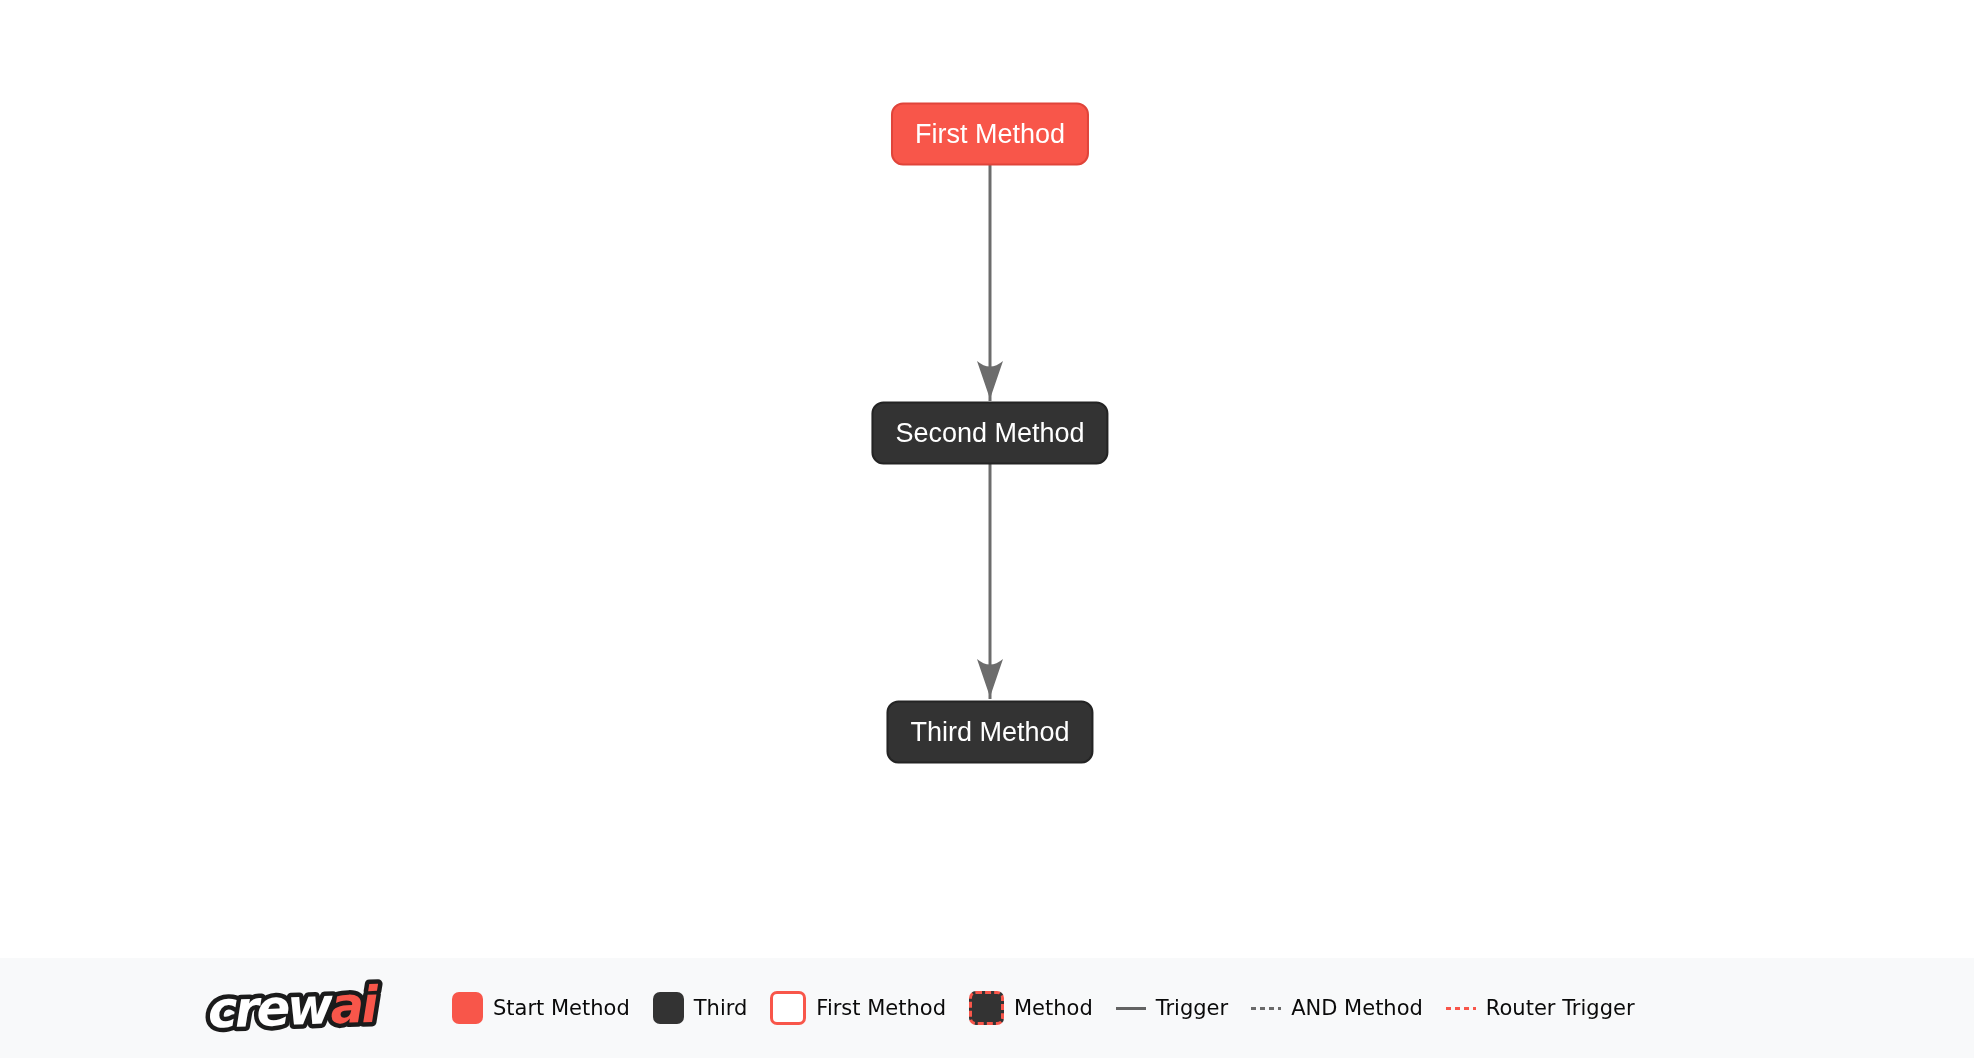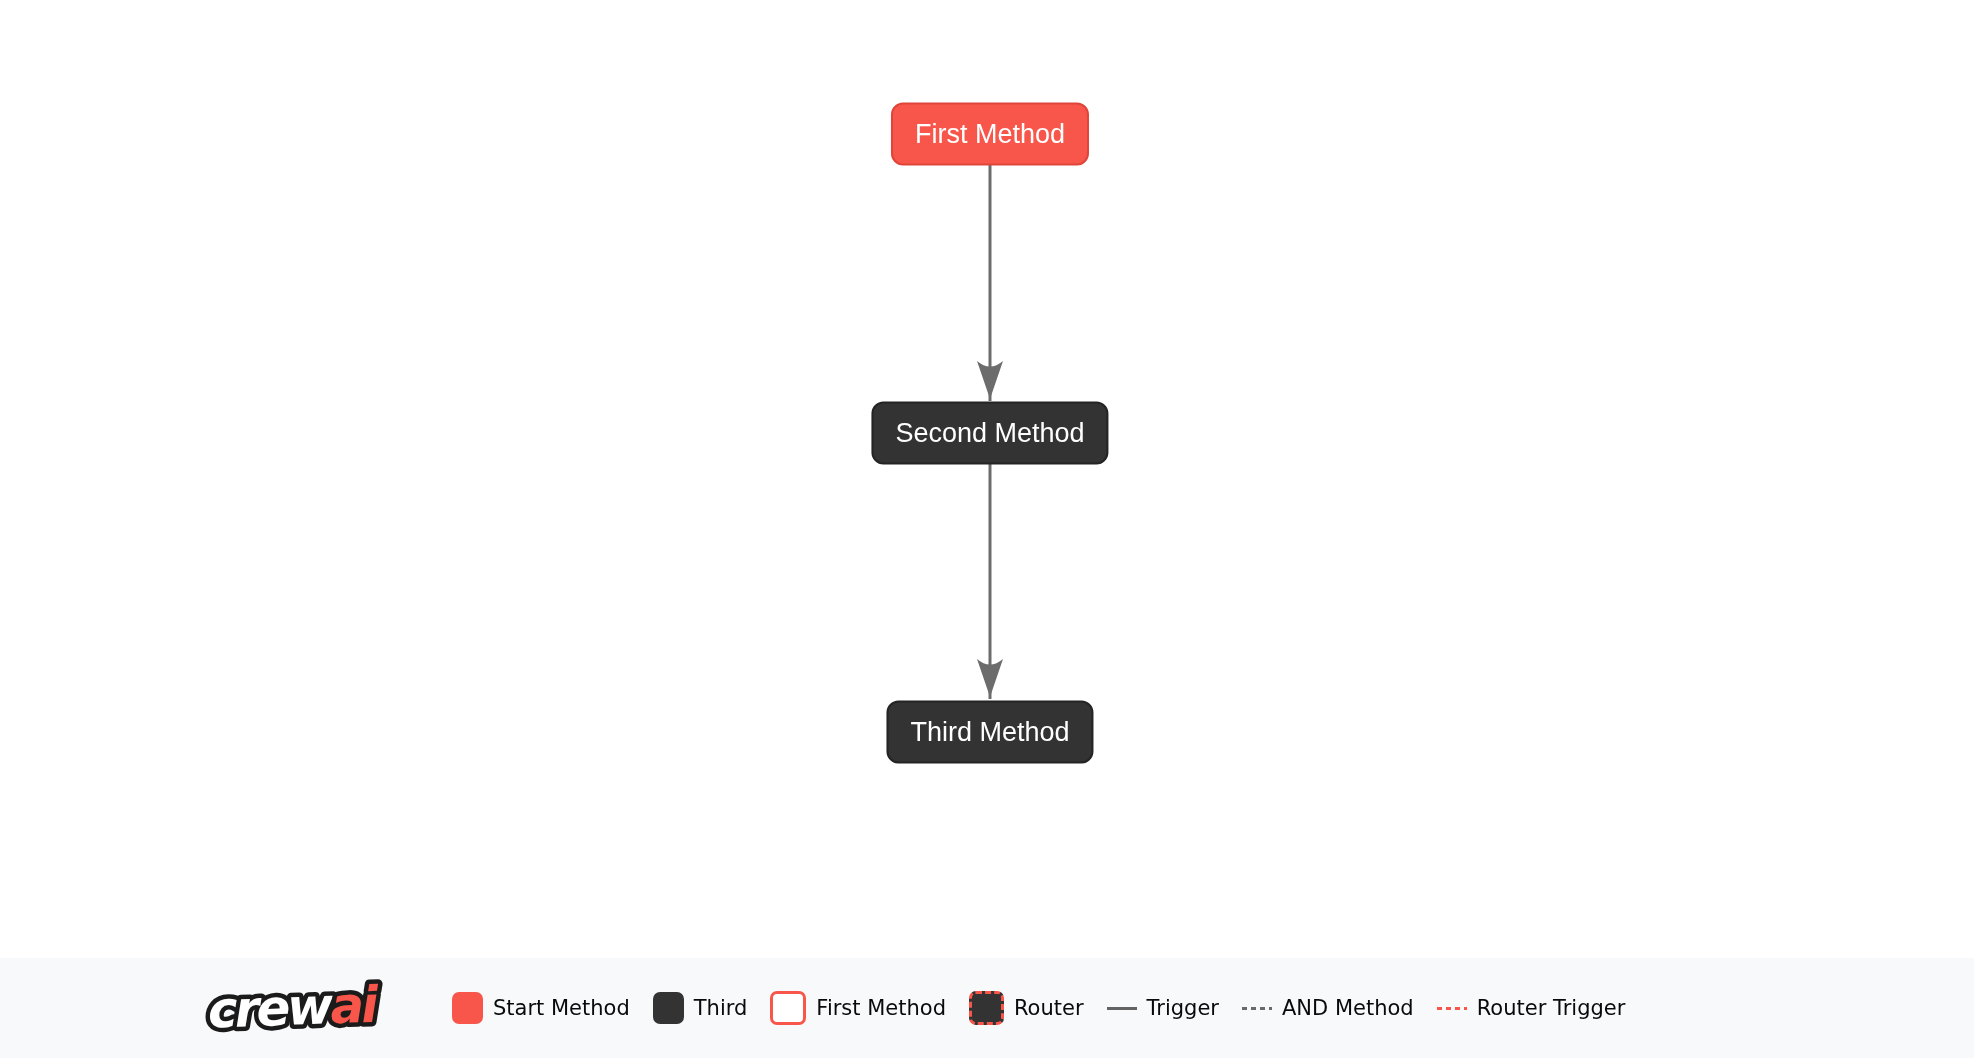--- a/index.html
+++ b/index.html
@@ -88,21 +88,21 @@
         <span class="legend-label">Third</span>
       </div>
 
       <div class="legend-item">
         <span class="swatch-box swatch-crew"></span>
         <span class="legend-label">First Method</span>
       </div>
 
       <div class="legend-item">
         <span class="swatch-box swatch-router"></span>
-        <span class="legend-label">Router</span>
+        <span class="legend-label">Method</span>
       </div>
 
       <div class="legend-item">
         <span class="swatch-line line-solid"></span>
         <span class="legend-label">Trigger</span>
       </div>
 
       <div class="legend-item">
         <span class="swatch-line line-dashed"></span>
         <span class="legend-label">AND Method</span>

